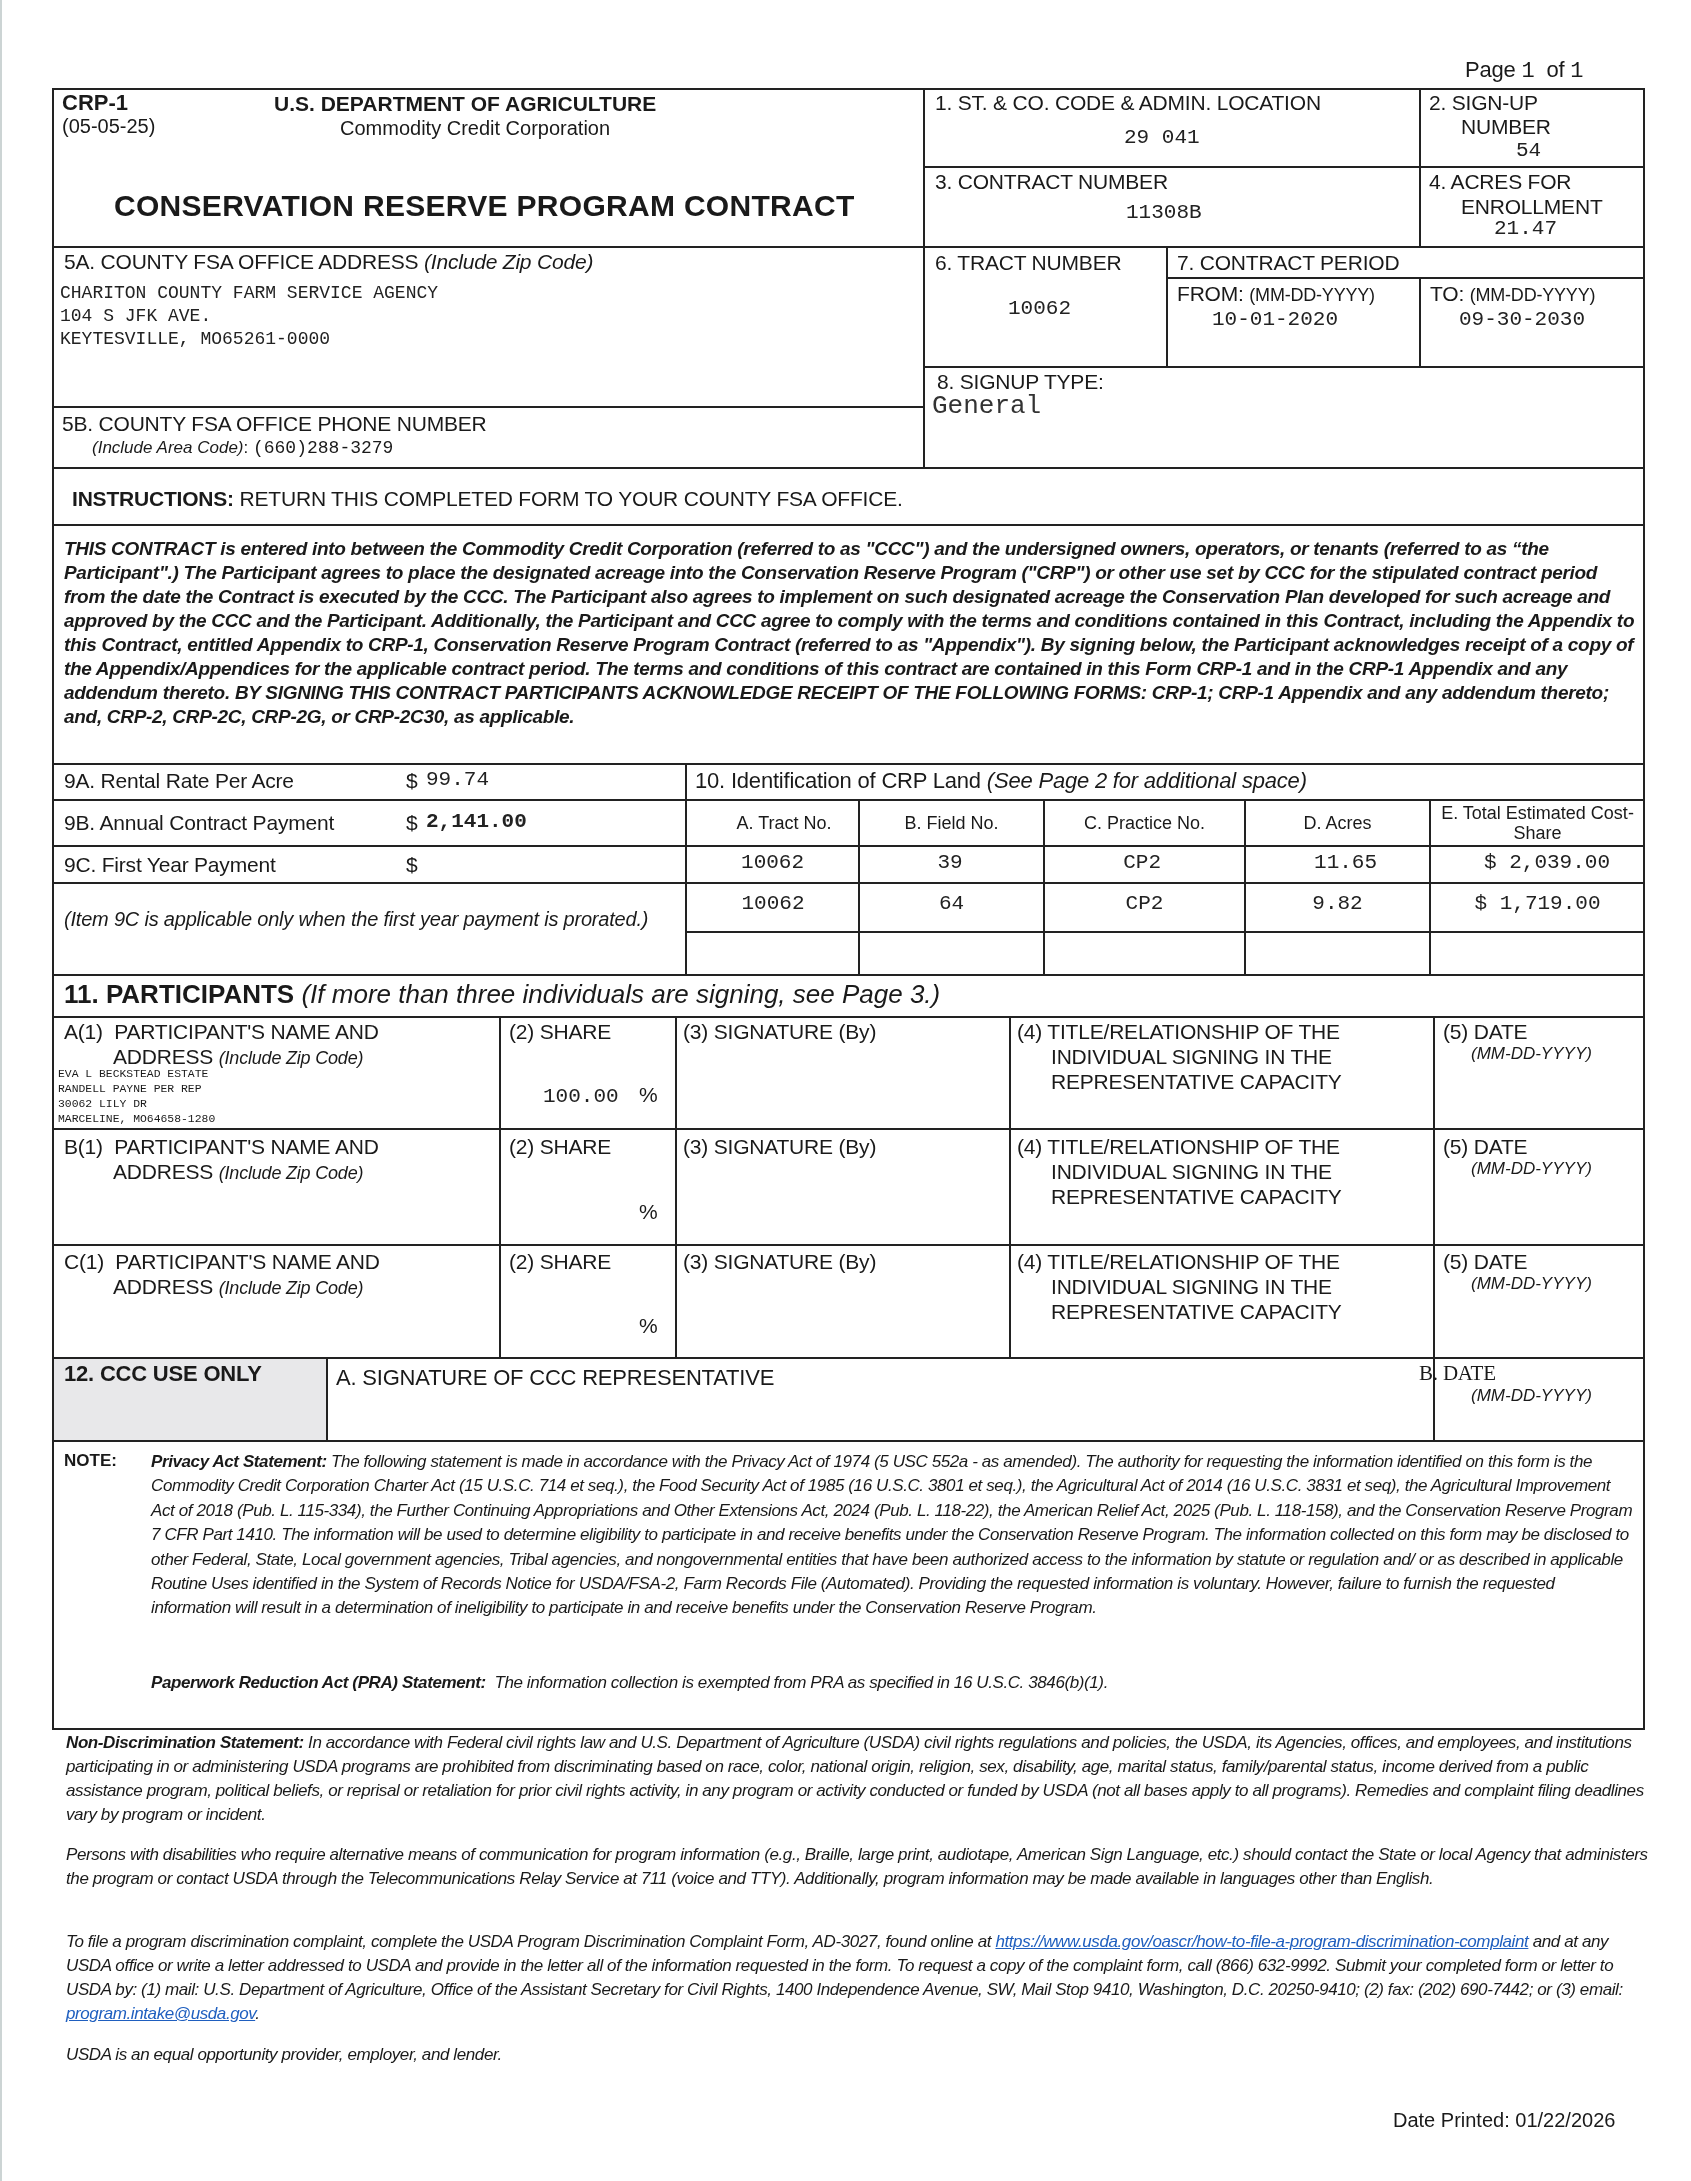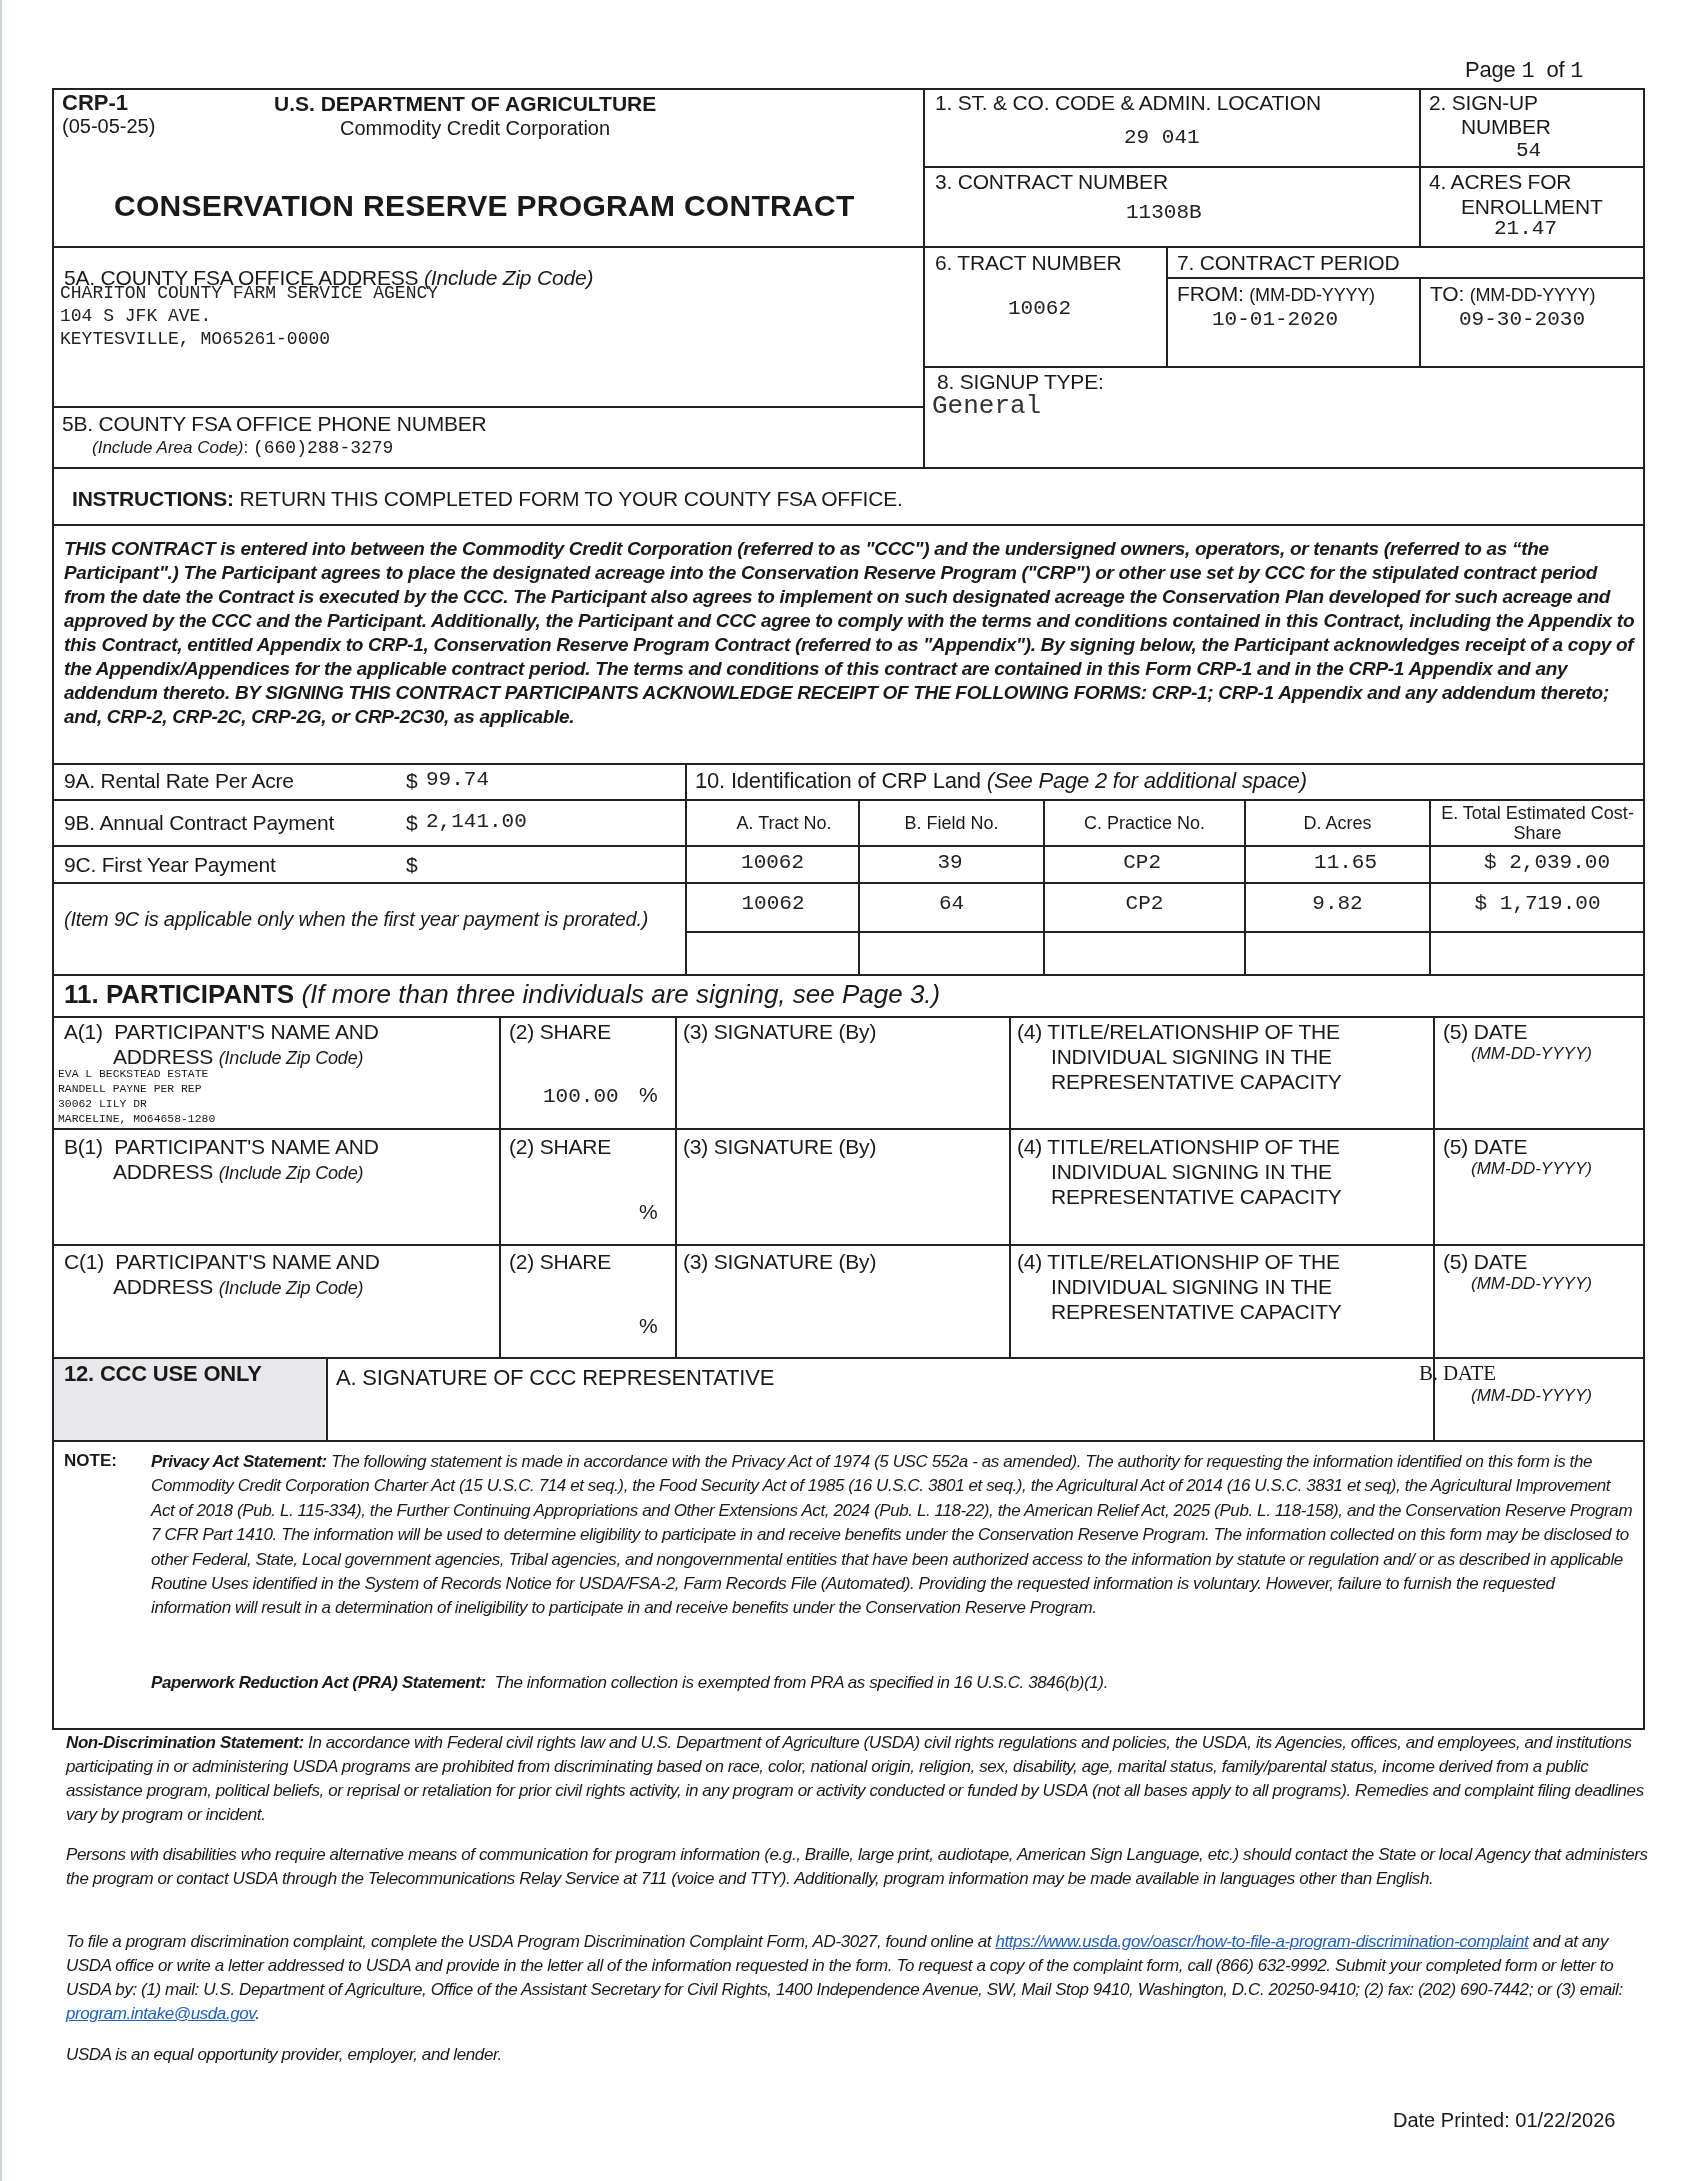--- a/index.html
+++ b/index.html
@@ -48,21 +48,21 @@
 <div class="abs lbl" style="left:1461px; top:114px;">NUMBER</div>
 <div class="abs val" style="left:1516px; top:139px;">54</div>
 
 <div class="abs lbl" style="left:935px; top:169px;">3.  CONTRACT NUMBER</div>
 <div class="abs val" style="left:1126px; top:201px;">11308B</div>
 
 <div class="abs lbl" style="left:1429px; top:169px;">4.  ACRES FOR</div>
 <div class="abs lbl" style="left:1461px; top:194px;">ENROLLMENT</div>
 <div class="abs val" style="left:1494px; top:217px;">21.47</div>
 
-<div class="abs lbl" style="left:64px; top:249px;margin-top:16px;">
+<div class="abs lbl" style="left:64px; top:249px;">
   <span>5A.  COUNTY FSA OFFICE ADDRESS</span>
   <span class="ital">(Include Zip Code)</span>
 </div>
 <div class="abs mono" style="left:60px; top:282px; font-size:18px; line-height:23px; color:#222;">
   <div>CHARITON COUNTY FARM SERVICE AGENCY</div>
   <div>104 S JFK AVE.</div>
   <div>KEYTESVILLE, MO65261-0000</div>
 </div>
 <div class="hline" style="left:52px; top:406px; width:872px;"></div>
 <div class="abs lbl" style="left:62px; top:411px;">5B.   COUNTY FSA OFFICE PHONE NUMBER</div>
@@ -113,21 +113,21 @@
 <div class="vline" style="left:1043px; top:799px; height:176px;"></div>
 <div class="vline" style="left:1244px; top:799px; height:176px;"></div>
 <div class="vline" style="left:1429px; top:799px; height:176px;"></div>
 <div class="hline" style="left:52px; top:974px; width:1593px;"></div>
 
 <div class="abs lbl" style="left:64px; top:768px;">9A.  Rental Rate Per Acre</div>
 <div class="abs lbl" style="left:406px; top:768px;">$</div>
 <div class="abs val" style="left:426px; top:768px;">99.74</div>
 <div class="abs lbl" style="left:64px; top:810px;">9B.  Annual Contract Payment</div>
 <div class="abs lbl" style="left:406px; top:810px;">$</div>
-<div class="abs val" style="left:426px; top:810px;">2,141.00</div>
+<div class="abs val" style="left:426px; top:810px;font-weight:bold;">2,141.00</div>
 <div class="abs lbl" style="left:64px; top:852px;">9C.  First Year Payment</div>
 <div class="abs lbl" style="left:406px; top:852px;">$</div>
 <div class="abs lbl ital" style="left:64px; top:907px; width:597px; font-size:20px; line-height:24px;">(Item 9C is applicable only when the first year payment is prorated.)</div>
 
 <div class="abs lbl" style="left:695px; top:768px; font-size:22px;">
   <span>10.  Identification of CRP Land</span>
   <span class="ital">(See Page 2 for additional space)</span>
 </div>
 <div class="abs" style="left:687px; top:801px; width:958px; height:44px; display:flex; font-size:18px; text-align:center;">
   <div style="width:172px; display:flex; align-items:center; justify-content:center;padding-left:22px;">A. Tract No.</div>

